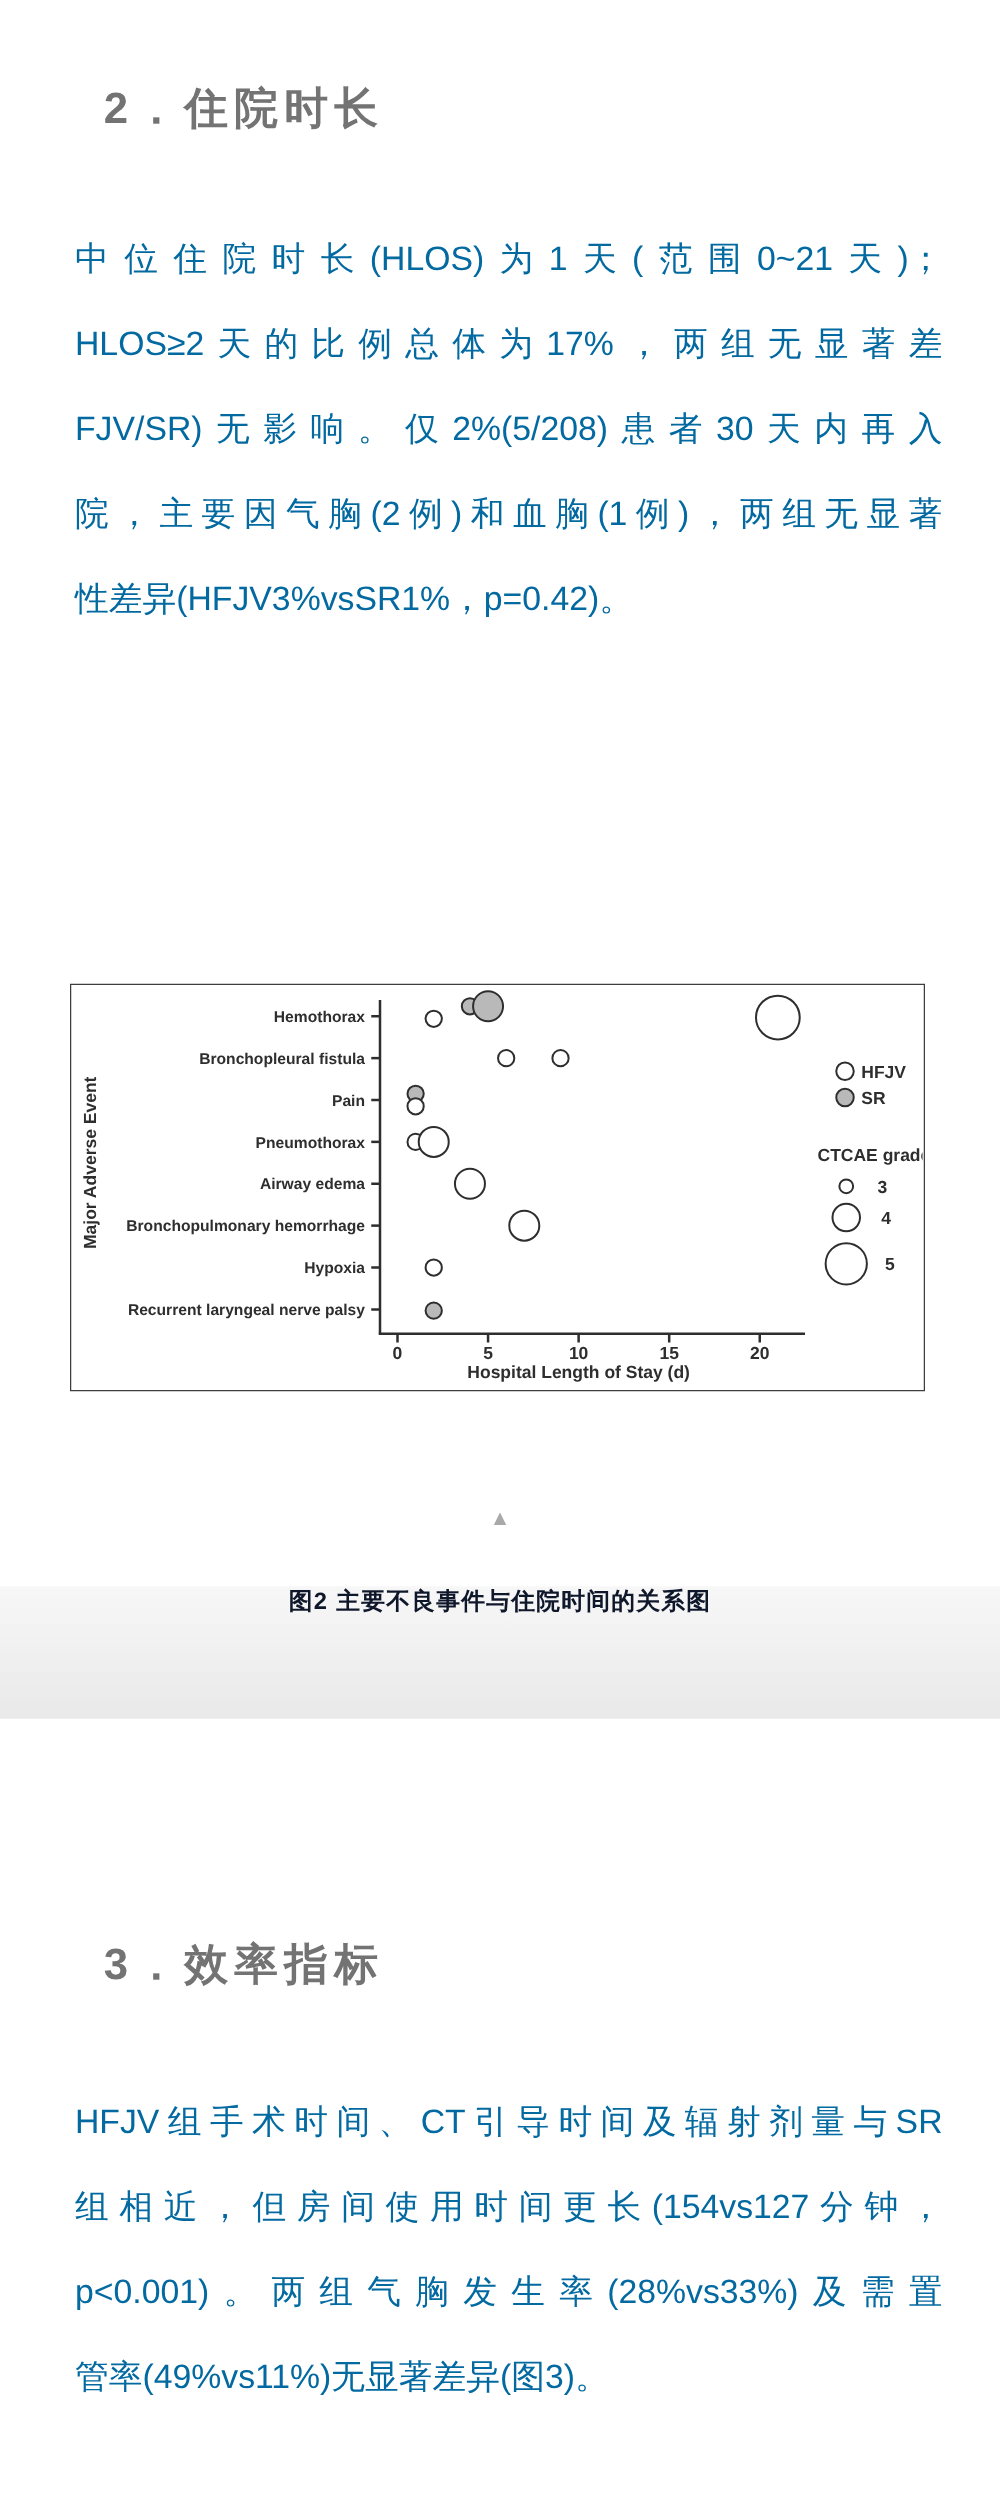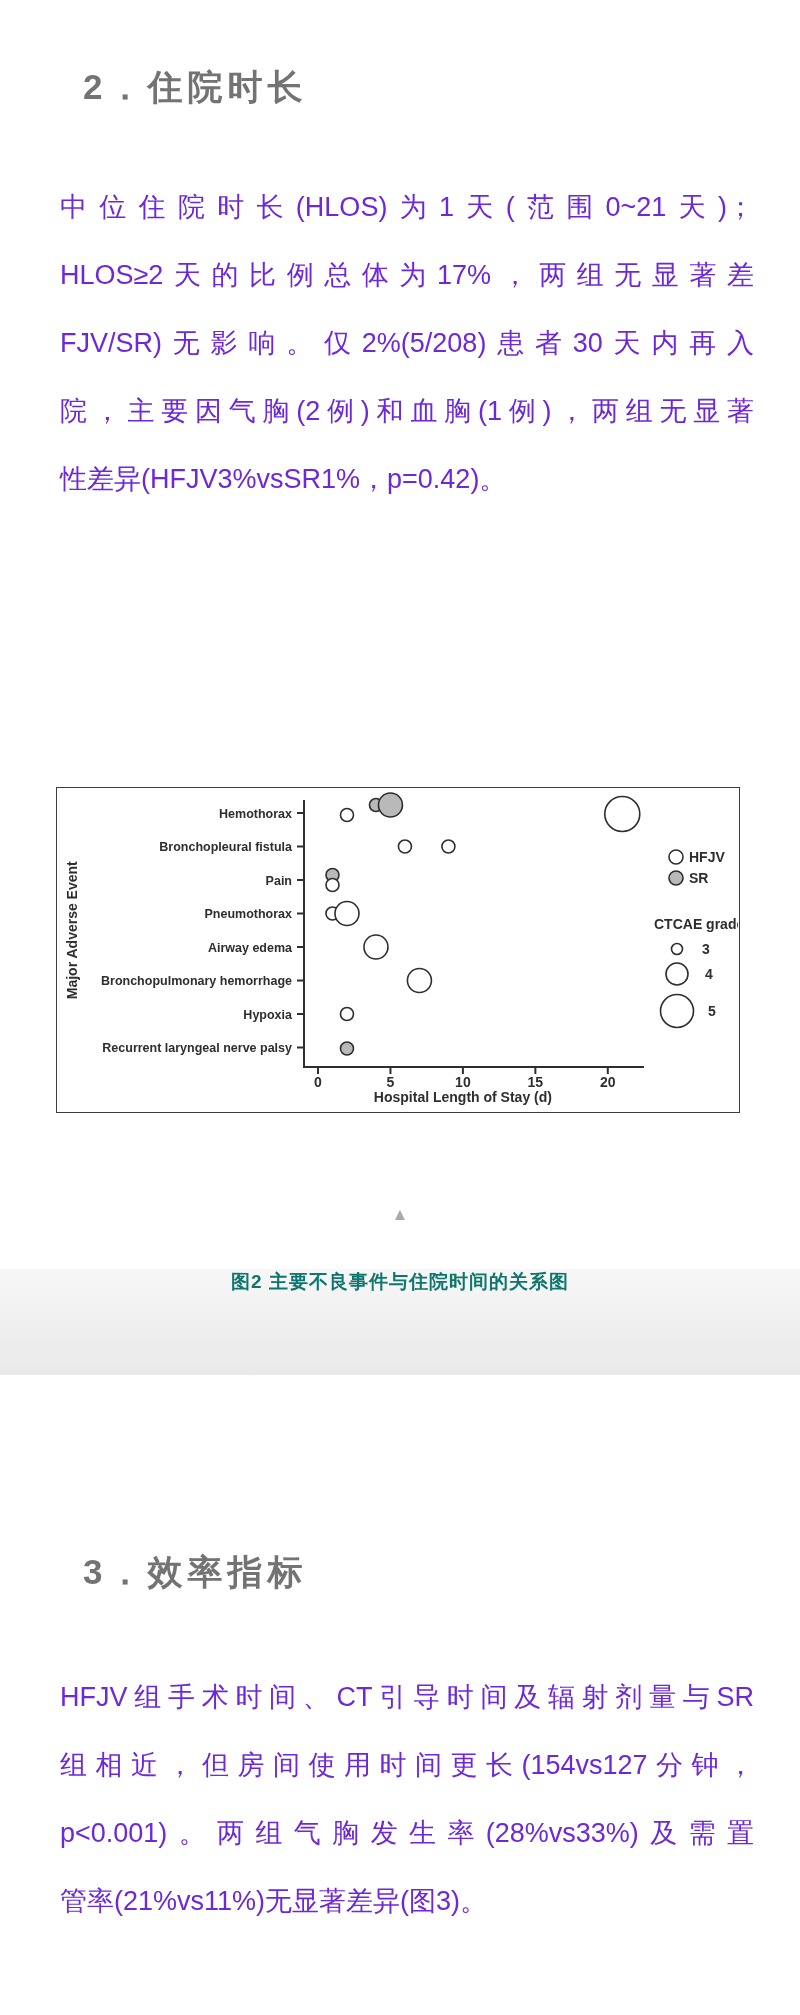--- a/index.html
+++ b/index.html
@@ -7,21 +7,21 @@
     position:relative;width:800px;height:2015px;margin:0 auto;background:#ffffff;
     overflow:hidden;font-family:"Liberation Sans","DejaVu Sans",sans-serif;
   }
   .heading{
     position:absolute;left:83px;height:46px;line-height:46px;
     font-size:35px;font-weight:700;color:#737373;letter-spacing:5px;white-space:nowrap;
   }
   #heading2{top:64px;}
   #heading3{top:1549px;}
   .para{
-    position:absolute;left:60px;width:694px;color:#6d28d9;font-size:27px;
+    position:absolute;left:60px;width:694px;color:#0369a1;font-size:27px;
   }
   #para2{top:173px;}
   #para3{top:1663px;}
   .para .line{
     height:68px;line-height:68px;white-space:nowrap;
     text-align:justify;text-align-last:justify;
   }
   .para .line.last{text-align-last:left;}
   #chart-box{
     position:absolute;left:56px;top:787px;width:684px;height:326px;
@@ -32,21 +32,21 @@
   #triangle{
     position:absolute;left:0;top:1203px;width:800px;height:24px;line-height:24px;
     text-align:center;font-size:17px;color:#a9a9a9;
   }
   #divider-band{
     position:absolute;left:0;top:1269px;width:800px;height:106px;
     background:linear-gradient(180deg,#f7f7f7 0%,#e9e9e9 100%);
   }
   #caption{
     position:absolute;left:0;top:1268px;width:800px;height:28px;line-height:28px;
-    text-align:center;font-size:19px;font-weight:600;color:#0f766e;letter-spacing:1px;
+    text-align:center;font-size:19px;font-weight:600;color:#0f172a;letter-spacing:1px;
   }
 </style>
 </head>
 <body>
 
 <div id="canvas">
 
   <div id="heading2" class="heading">2．住院时长</div>
 
   <div id="para2" class="para">
@@ -122,16 +122,16 @@
   <div id="divider-band"></div>
 
   <div id="caption">图2 主要不良事件与住院时间的关系图</div>
 
   <div id="heading3" class="heading">3．效率指标</div>
 
   <div id="para3" class="para">
       <div class="line">HFJV组手术时间、CT引导时间及辐射剂量与SR</div>
       <div class="line">组相近，但房间使用时间更长(154vs127分钟，</div>
       <div class="line">p&lt;0.001)。两组气胸发生率(28%vs33%)及需置</div>
-      <div class="line last">管率(21%vs11%)无显著差异(图3)。</div>
+      <div class="line last">管率(49%vs11%)无显著差异(图3)。</div>
     </div>
 
 </div>
 
 </body></html>

